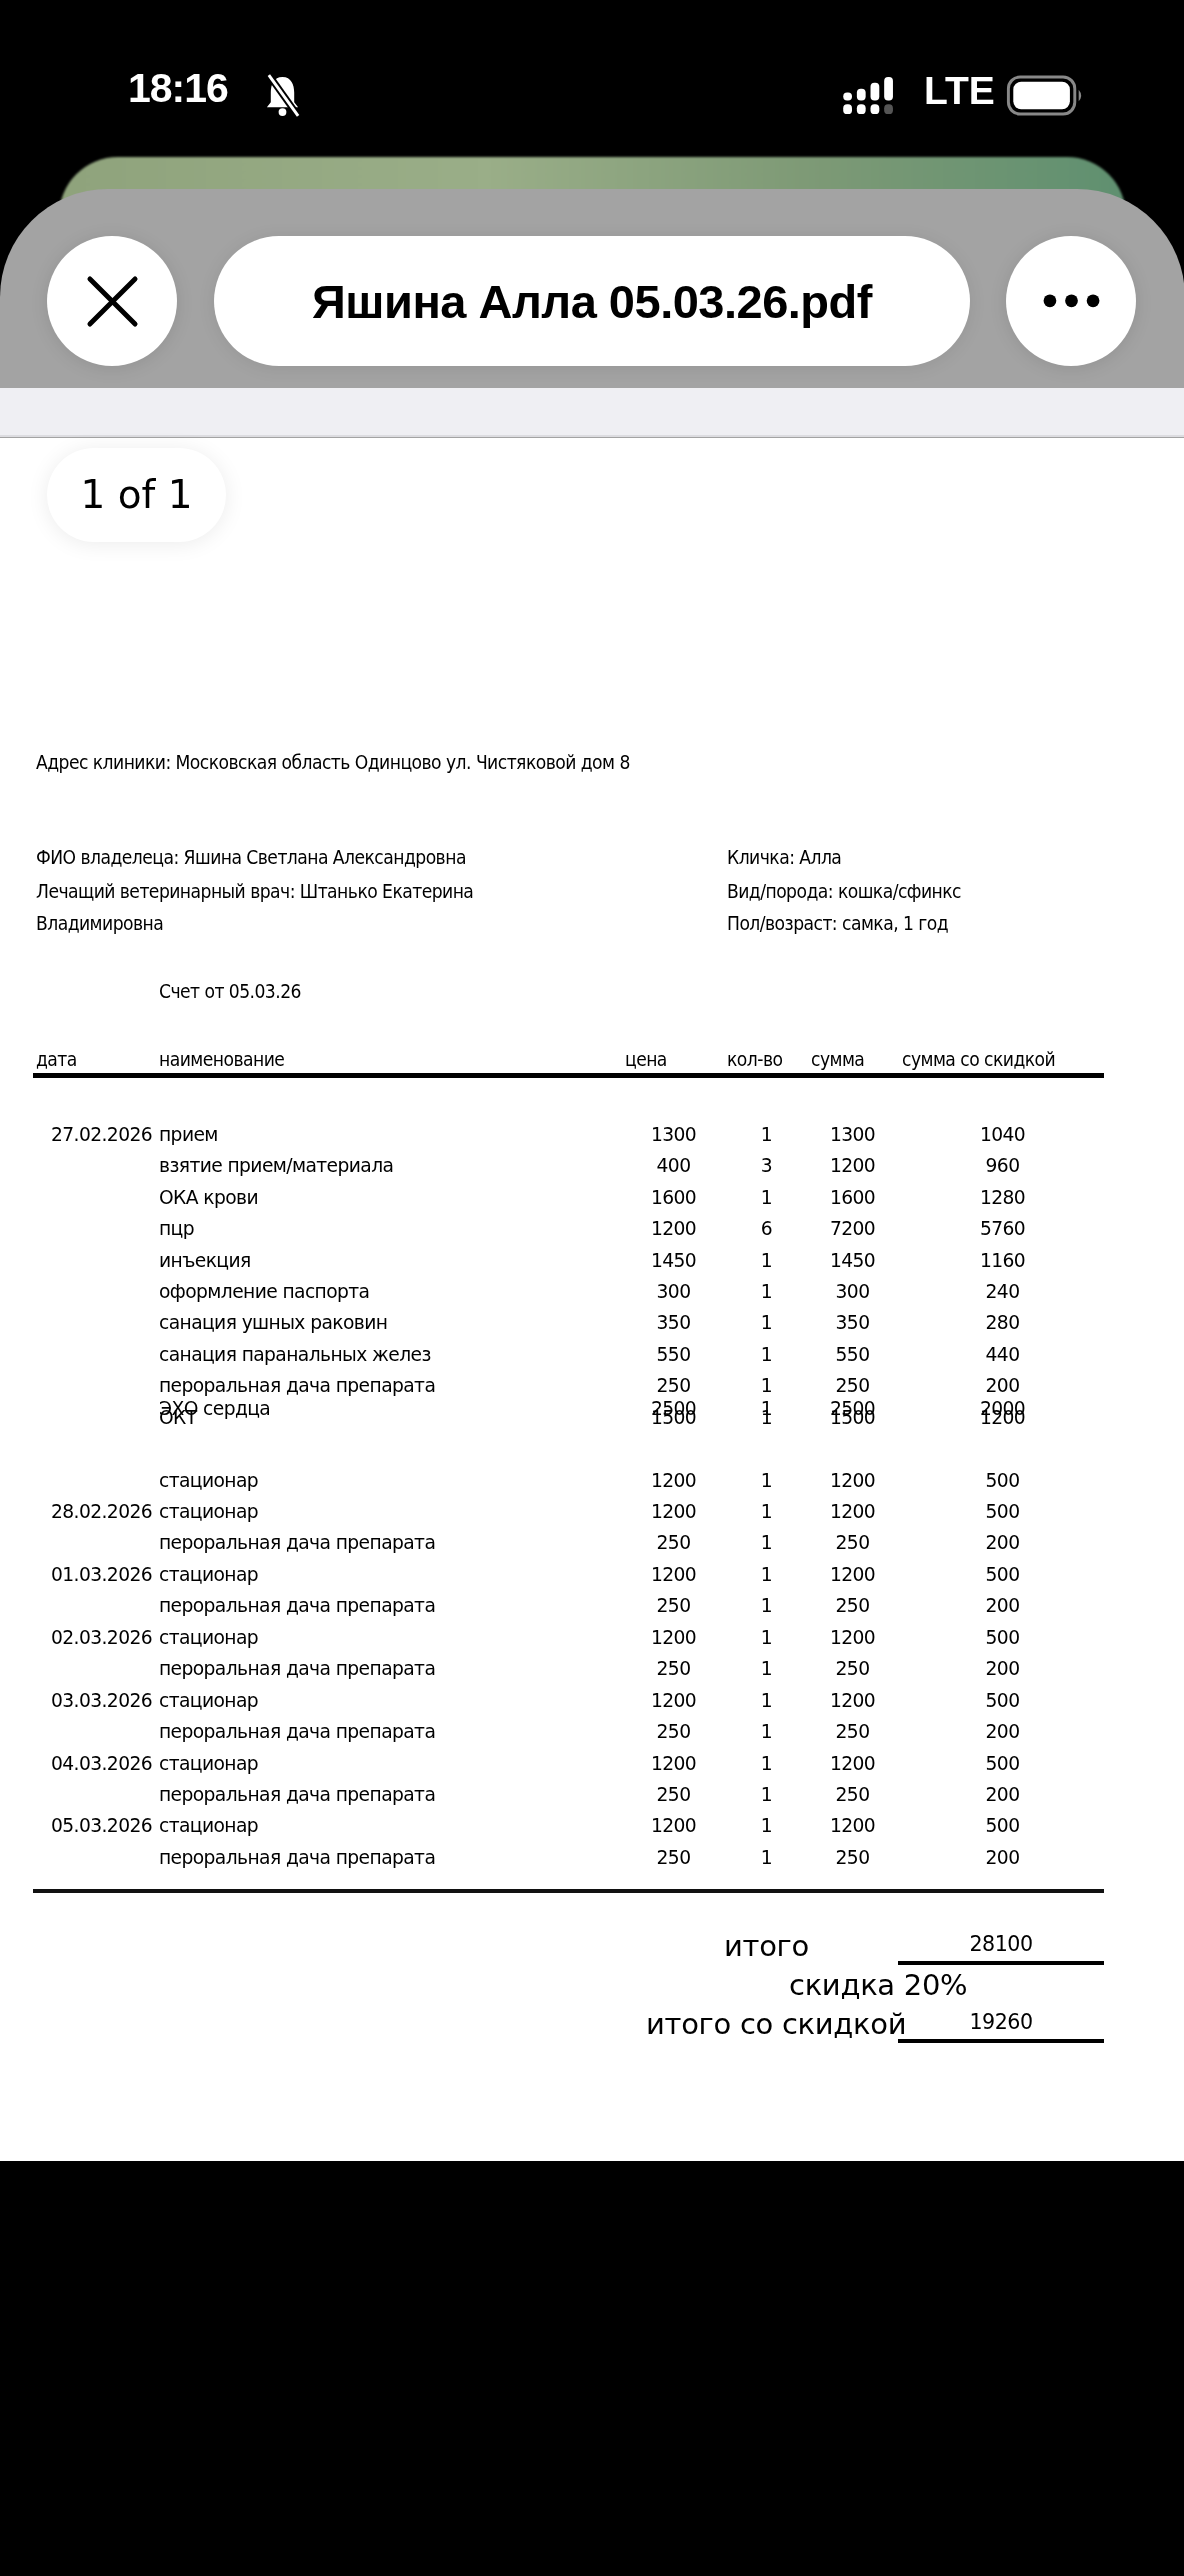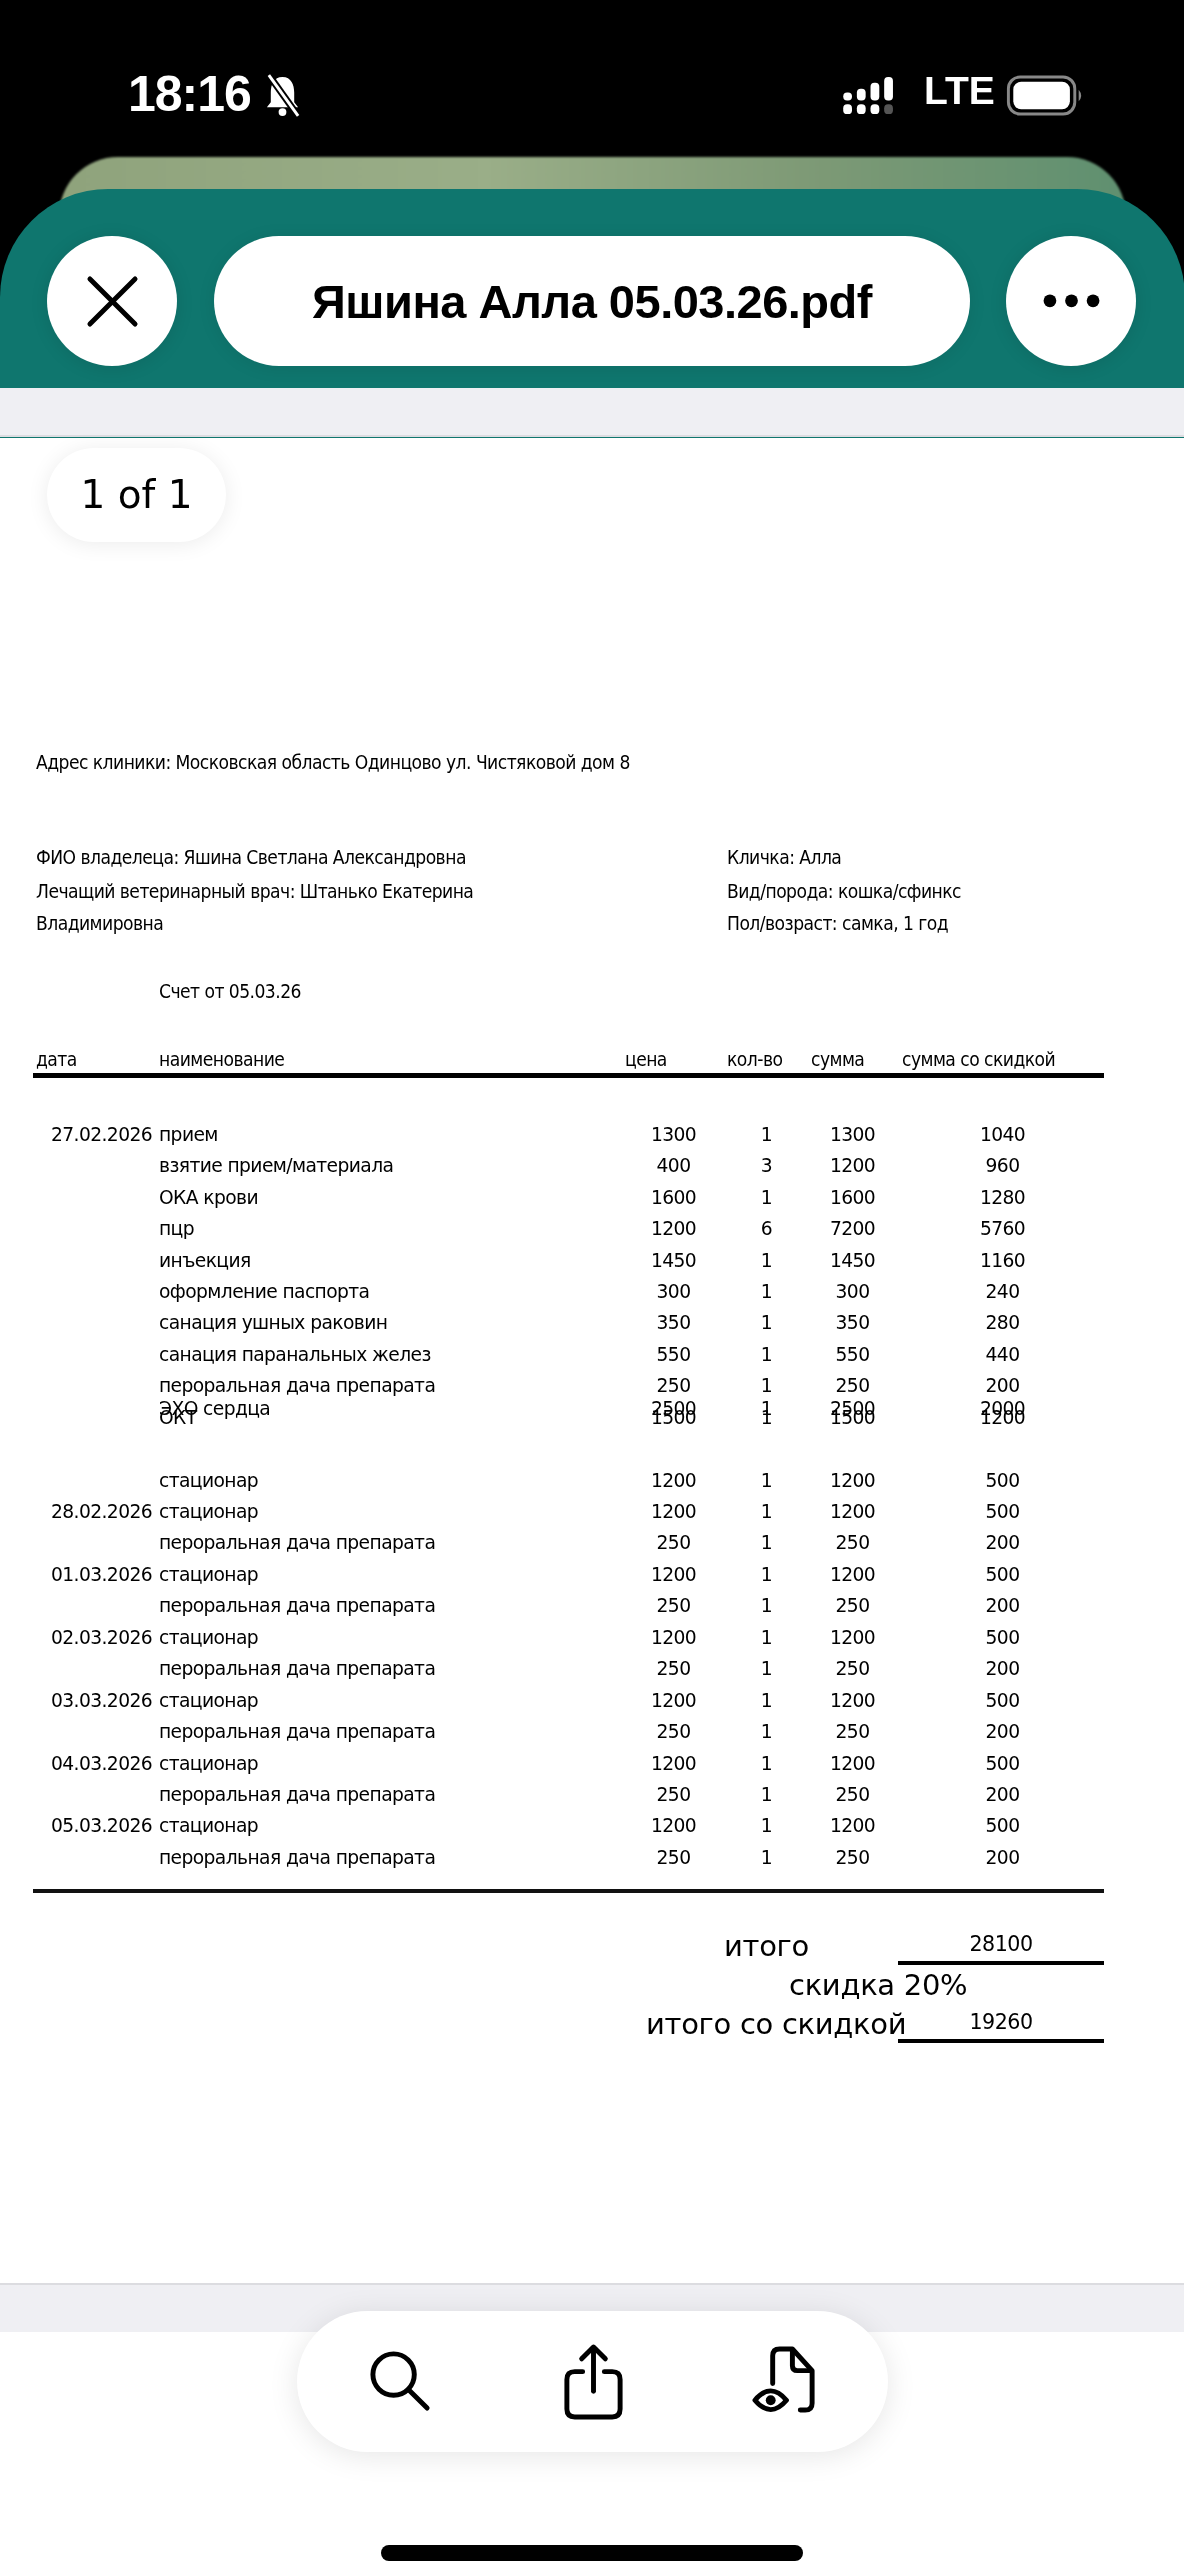--- a/index.html
+++ b/index.html
@@ -1,32 +1,32 @@
 <!DOCTYPE html>
 <html><head>
 <meta charset="utf-8">
 <style>
   * { box-sizing: border-box; margin: 0; padding: 0; }
   html, body { width: 1185px; height: 2576px; background: #000; overflow: hidden; }
   body { position: relative; font-family: "Liberation Sans", sans-serif; color: #000; }
 
   
   .statusbar { position: absolute; left: 0; top: 0; width: 1185px; height: 157px; background: #000; color: #fff; }
-  .sb-time { position: absolute; left: 128px; top: 65px; font-size: 50px; font-weight: 700; letter-spacing: -1px; font-family: "Liberation Sans", sans-serif; }
+  .sb-time { position: absolute; left: 128px; top: 65px; font-size: 41px; font-weight: 700; letter-spacing: -1px; font-family: "Liberation Sans", sans-serif; }
   .sb-bell { position: absolute; left: 263px; top: 73px; width: 39px; height: 45px; }
   .sb-signal { position: absolute; left: 843px; top: 77px; width: 57px; height: 39px; }
   .sb-lte { position: absolute; left: 924px; top: 69px; font-size: 39px; font-weight: 700; }
   .sb-battery { position: absolute; left: 1006px; top: 75px; width: 79px; height: 41px; }
 
   
   .peek { position: absolute; left: 59px; top: 157px; width: 1067px; height: 79px; border-radius: 59px 59px 0 0;
           background: linear-gradient(90deg, #8fa37c 0%, #9aae88 40%, #7e9a76 70%, #5f9070 100%); filter: blur(1px); }
 
   
-  .sheet { position: absolute; left: 0; top: 189px; width: 1185px; height: 2387px; background: #0f766e;
+  .sheet { position: absolute; left: 0; top: 189px; width: 1185px; height: 1972px; background: #a3a3a3;
            border-radius: 108px 108px 0 0; overflow: hidden; }
 
   .hdr-btn { position: absolute; top: 47px; width: 130px; height: 130px; border-radius: 65px; background: #fff;
              box-shadow: 0 2px 17.7px rgba(0,0,0,0.10); display: flex; align-items: center; justify-content: center; }
   .close-btn { left: 47px; }
   .more-btn { left: 1006px; }
   .title-pill { position: absolute; left: 214px; top: 47px; width: 756px; height: 130px; border-radius: 65px; background: #fff;
                 box-shadow: 0 2px 17.7px rgba(0,0,0,0.08); display: flex; align-items: center; justify-content: center;
                 font-size: 47px; font-weight: 700; letter-spacing: -0.5px; }
 

